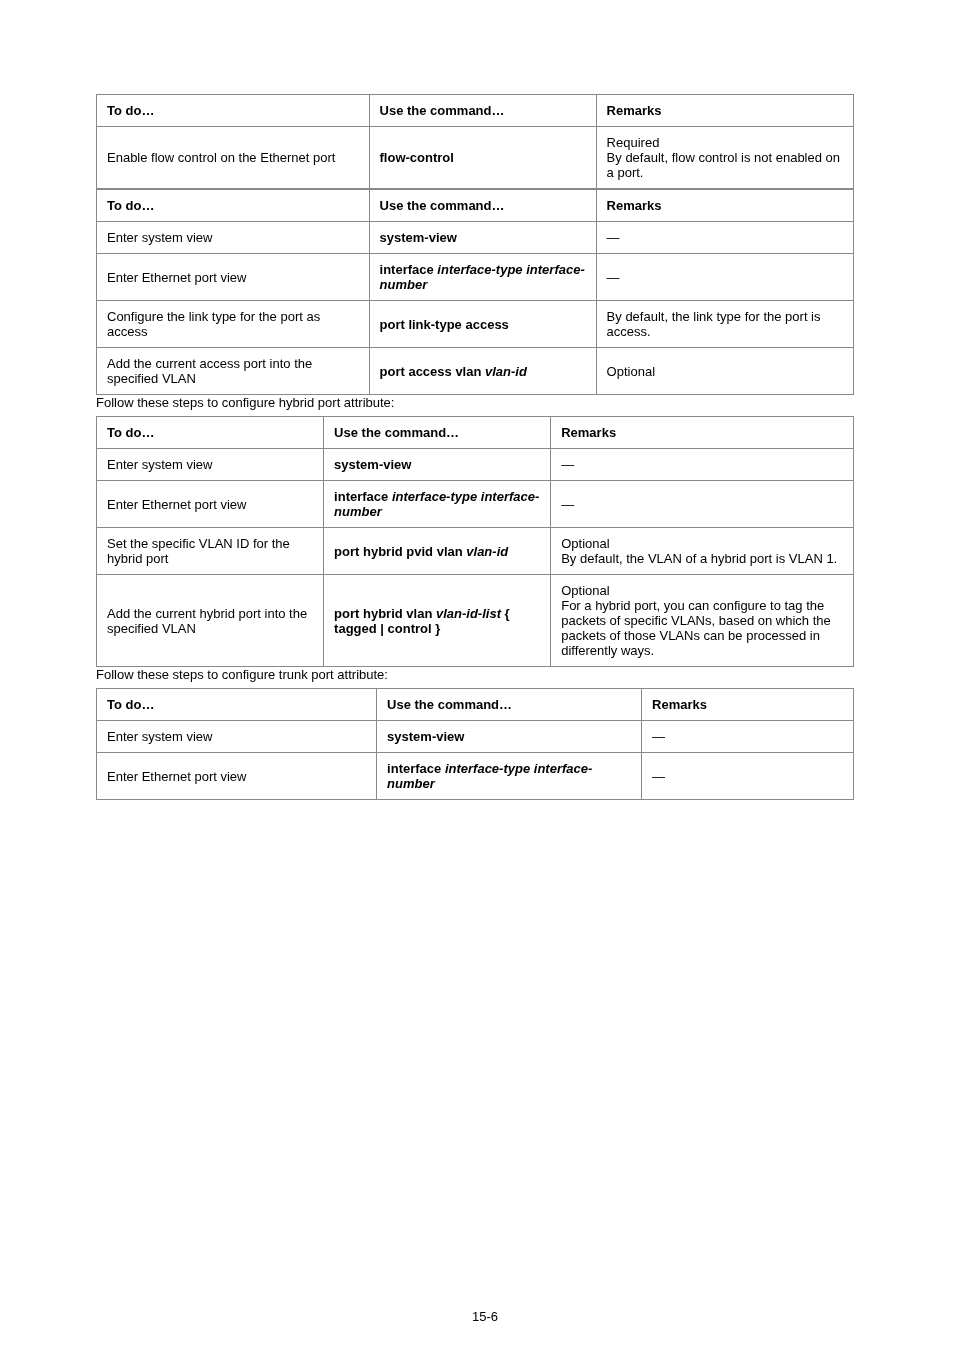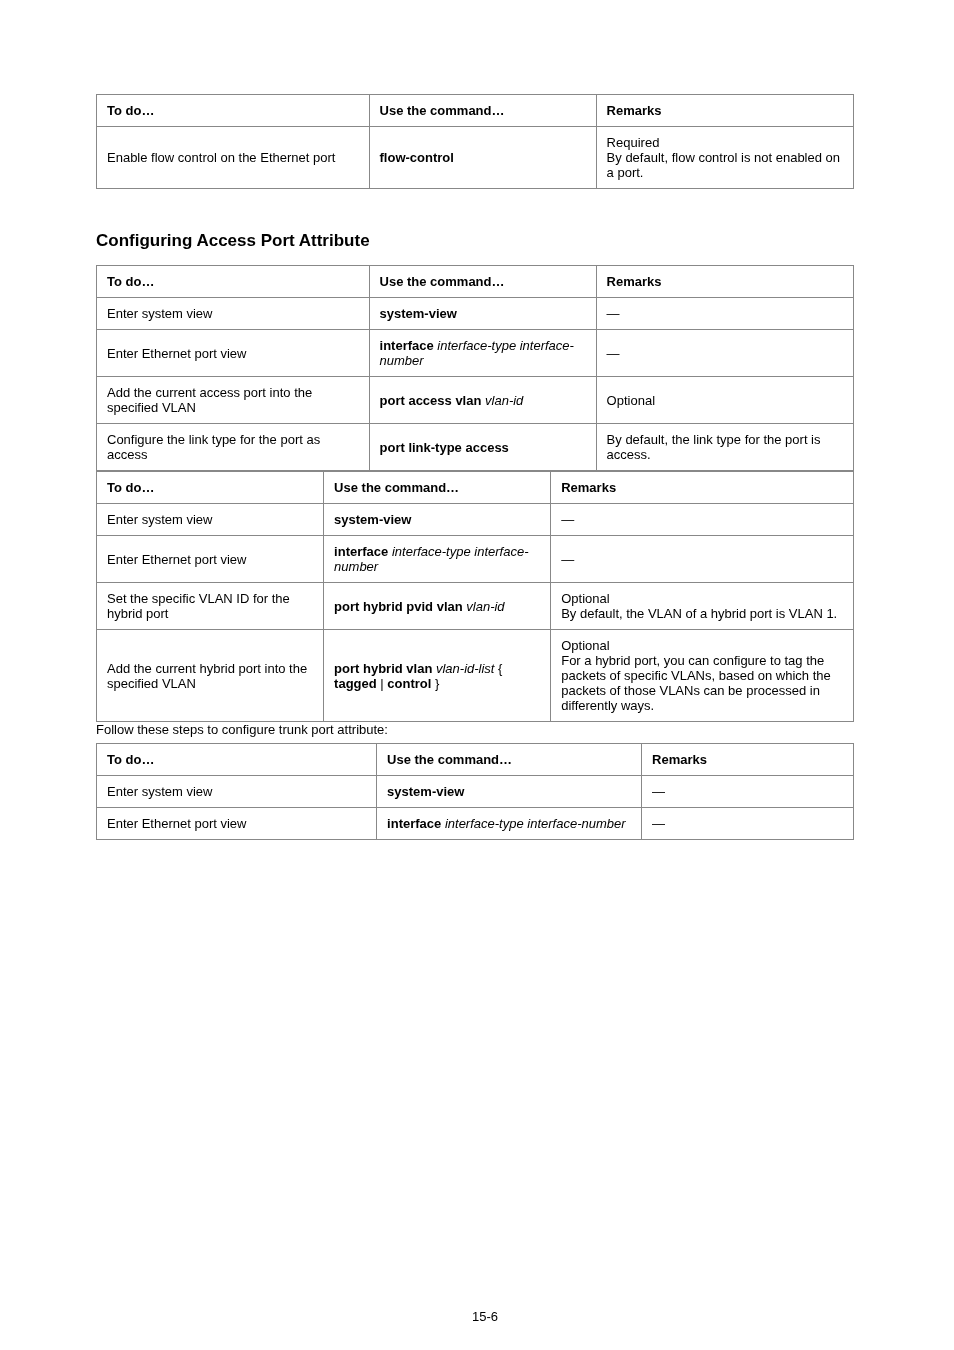--- a/index.html
+++ b/index.html
@@ -36,21 +36,21 @@
     font-size: 17px;
     font-weight: bold;
     margin-top: 42px;
     margin-bottom: 14px;
   }
   .subtext {
     font-size: 13px;
     margin-bottom: 6px;
   }
   .cmd-cell {
-    font-weight: normal;
+    font-weight: bold;
   }
   .page-number {
     position: absolute;
     bottom: 30px;
     left: 8px;
     width: 100%;
     text-align: center;
     font-size: 13px;
   }
   
@@ -90,21 +90,20 @@
     </thead>
     <tbody>
       <tr>
         <td>Enable flow control on the Ethernet port</td>
         <td class="cmd-cell"><b>flow-control</b></td>
         <td>Required<br>By default, flow control is not enabled on a port.</td>
       </tr>
     </tbody>
   </table>
 
-  <div class="section-heading">Configuring Access Port Attribute</div>
 
   <table class="tbl2">
     <colgroup>
         <col class="c1">
         <col class="c2">
         <col class="c3">
       </colgroup>
     <thead>
       <tr>
         <th>To do…</th>
@@ -115,34 +114,35 @@
     <tbody>
       <tr>
         <td>Enter system view</td>
         <td class="cmd-cell"><b>system-view</b></td>
         <td>—</td>
       </tr>
       <tr>
         <td>Enter Ethernet port view</td>
         <td class="cmd-cell"><b>interface</b> <i>interface-type interface-number</i></td>
         <td>—</td>
+      </tr>
+      <tr>
+        <td>Configure the link type for the port as access</td>
+        <td class="cmd-cell"><b>port link-type access</b></td>
+        <td>By default, the link type for the port is access.</td>
       </tr>
       <tr>
         <td>Add the current access port into the specified VLAN</td>
         <td class="cmd-cell"><b>port access vlan</b> <i>vlan-id</i></td>
         <td>Optional</td>
       </tr>
-      <tr>
-        <td>Configure the link type for the port as access</td>
-        <td class="cmd-cell"><b>port link-type access</b></td>
-        <td>By default, the link type for the port is access.</td>
-      </tr>
-    </tbody>
-  </table>
-
+    </tbody>
+  </table>
+
+  <div class="subtext">Follow these steps to configure hybrid port attribute:</div>
 
   <table class="tbl3">
     <colgroup>
         <col class="c1">
         <col class="c2">
         <col class="c3">
       </colgroup>
     <thead>
       <tr>
         <th>To do…</th>

